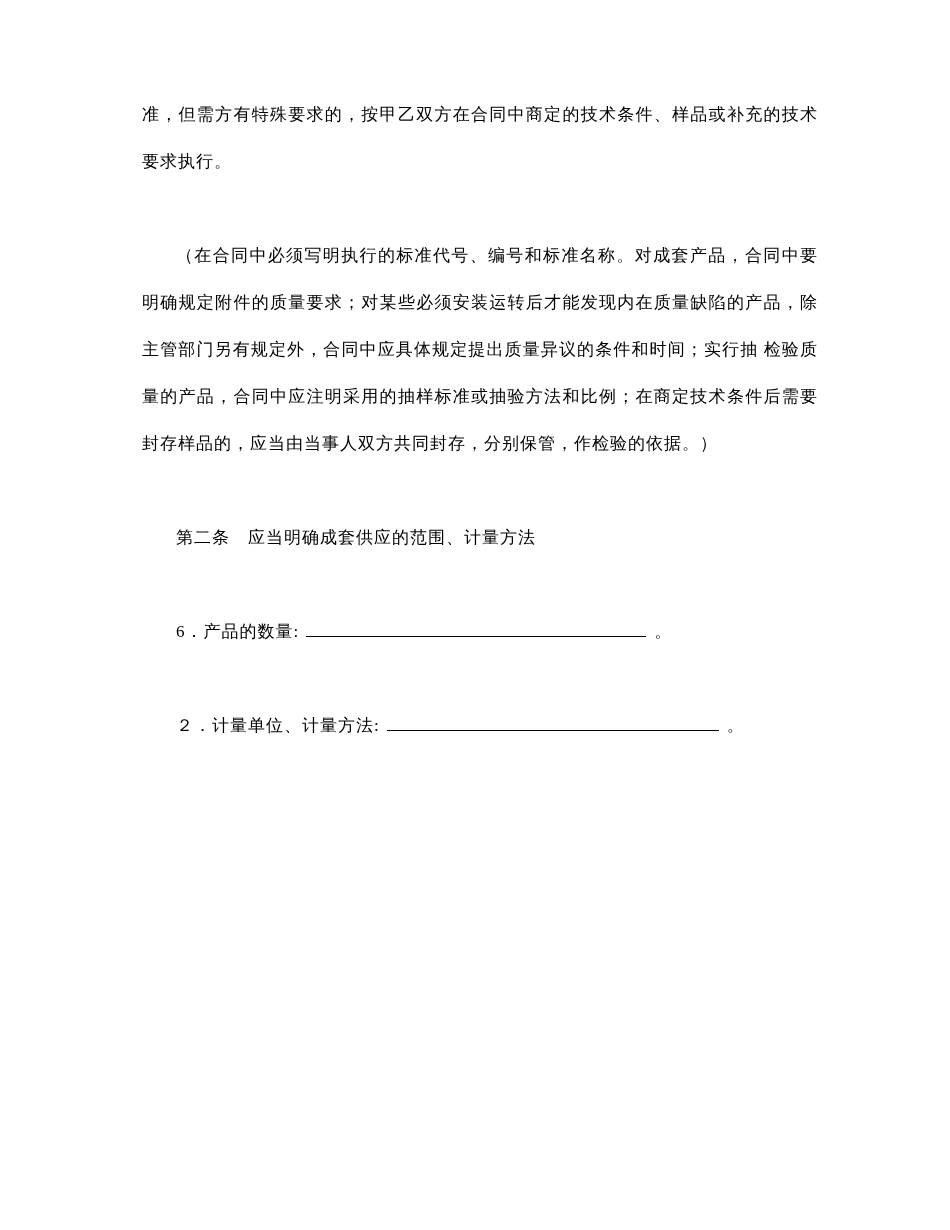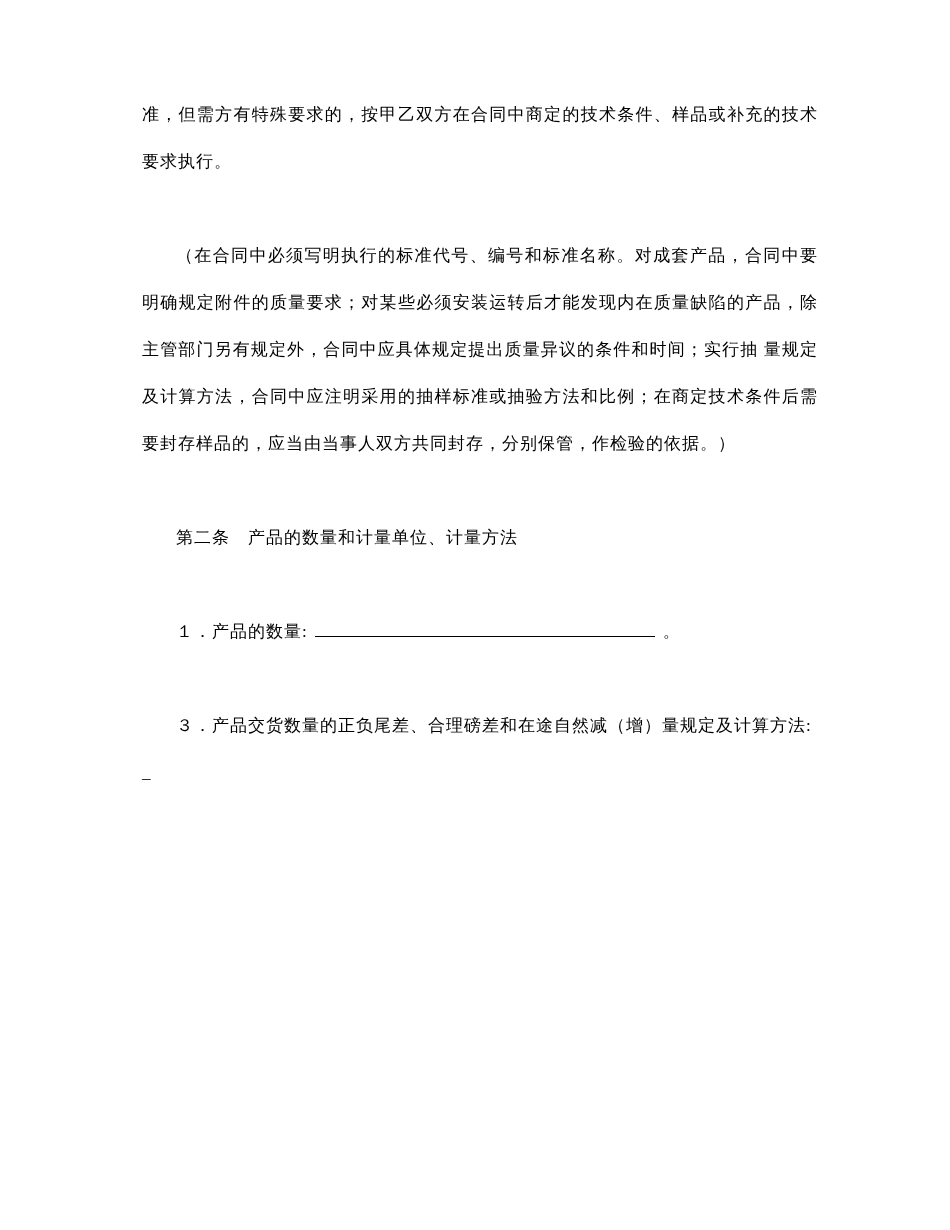--- a/index.html
+++ b/index.html
@@ -37,29 +37,28 @@
   .blank-quantity { width: 340px; margin: 0 8px 0 7px; }
   .blank-unit     { width: 332px; margin: 0 8px 0 7px; }
 </style>
 </head>
 <body>
 
 <div class="page">
 
   <p class="para">准，但需方有特殊要求的，按甲乙双方在合同中商定的技术条件、样品或补充的技术要求执行。</p>
 
-  <p class="para indent">（在合同中必须写明执行的标准代号、编号和标准名称。对成套产品，合同中要明确规定附件的质量要求；对某些必须安装运转后才能发现内在质量缺陷的产品，除主管部门另有规定外，合同中应具体规定提出质量异议的条件和时间；实行抽 量规定及计算方法，合同中应注明采用的抽样标准或抽验方法和比例；在商定技术条件后需要封存样品的，应当由当事人双方共同封存，分别保管，作检验的依据。）</p>
+  <p class="para indent">（在合同中必须写明执行的标准代号、编号和标准名称。对成套产品，合同中要明确规定附件的质量要求；对某些必须安装运转后才能发现内在质量缺陷的产品，除主管部门另有规定外，合同中应具体规定提出质量异议的条件和时间；实行抽 检验质量的产品，合同中应注明采用的抽样标准或抽验方法和比例；在商定技术条件后需要封存样品的，应当由当事人双方共同封存，分别保管，作检验的依据。）</p>
 
-  <p class="para indent single">第二条　产品的数量和计量单位、计量方法</p>
+  <p class="para indent single">第二条　应当明确成套供应的范围、计量方法</p>
 
   <p class="para indent single">
-    <span>１．产品的数量:</span><span class="blank blank-quantity"></span><span>。</span>
+    <span>6．产品的数量:</span><span class="blank blank-quantity"></span><span>。</span>
+  </p>
+
+  <p class="para indent single">
+    <span>２．计量单位、计量方法:</span><span class="blank blank-unit"></span><span>。</span>
   </p>
 
 
-
-  <p class="para indent single">
-    <span class="nowrap">３．产品交货数量的正负尾差、合理磅差和在途自然减（增）量规定及计算方法:</span><br>
-    <span>_</span>
-  </p>
 
 
 </div>
 
 </body></html>

